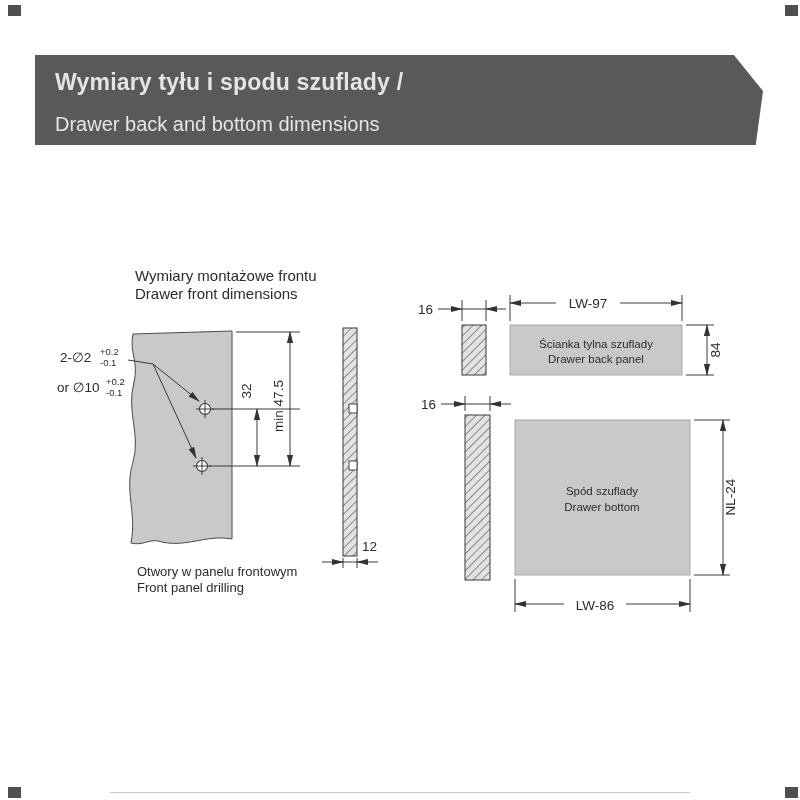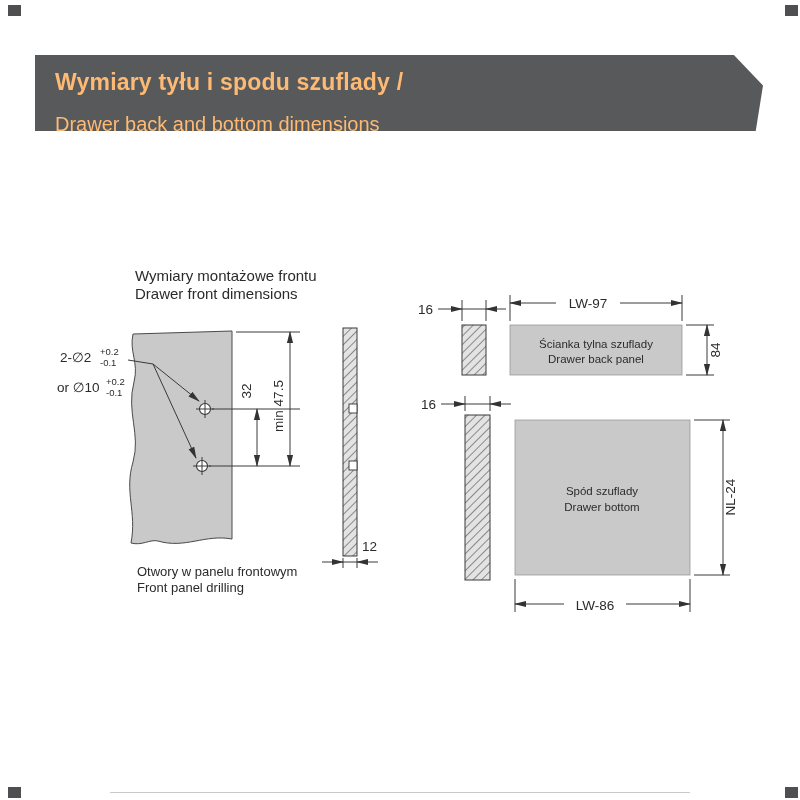--- a/index.html
+++ b/index.html
@@ -2,22 +2,22 @@
 <html><head>
 <meta charset="utf-8">
 <style>
   html,body{margin:0;padding:0;}
   body{
     width:800px;height:800px;position:relative;background:#ffffff;
     font-family:"Liberation Sans", sans-serif;overflow:hidden;
   }
   .crop-mark{position:absolute;width:13px;height:11px;background:#4f4f51;}
   .header-banner{
-    position:absolute;left:35px;top:55px;width:728px;height:76px;
-    background:#58595b;color:#fdba74;
+    position:absolute;left:35px;top:55px;width:728px;height:90px;
+    background:#58595b;color:#e5e5e5;
     clip-path:polygon(0 0, 96% 0, 100% 40%, 99% 100%, 0 100%);
   }
   .header-title{
     position:absolute;left:20px;top:14px;font-size:23px;font-weight:bold;
     letter-spacing:0.2px;
   }
   .header-subtitle{
     position:absolute;left:20px;top:58px;font-size:20px;font-weight:normal;
   }
   .footer-rule{position:absolute;left:110px;top:792px;width:580px;height:1px;background:#c9c9c9;}

